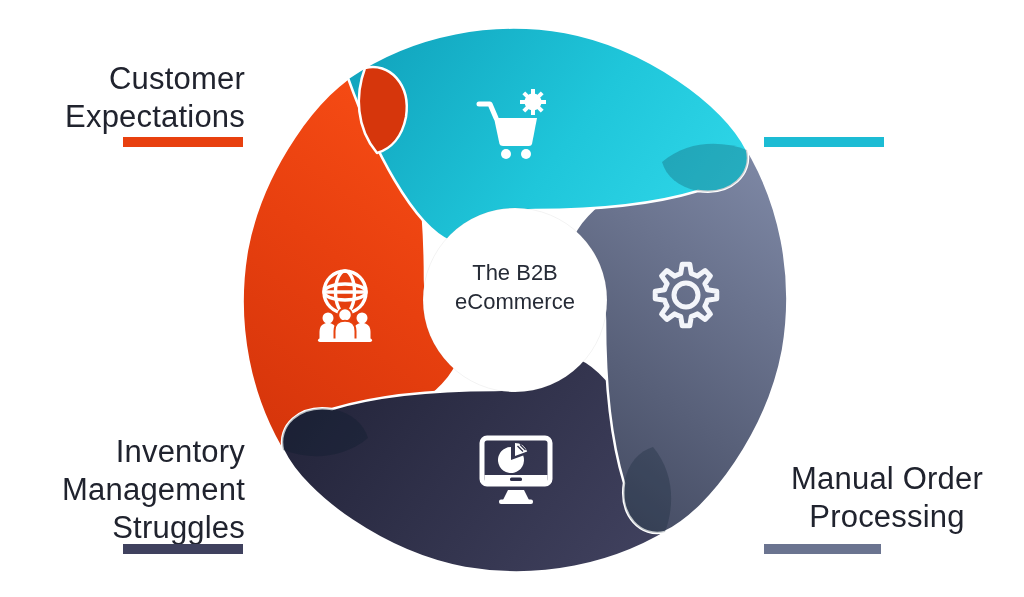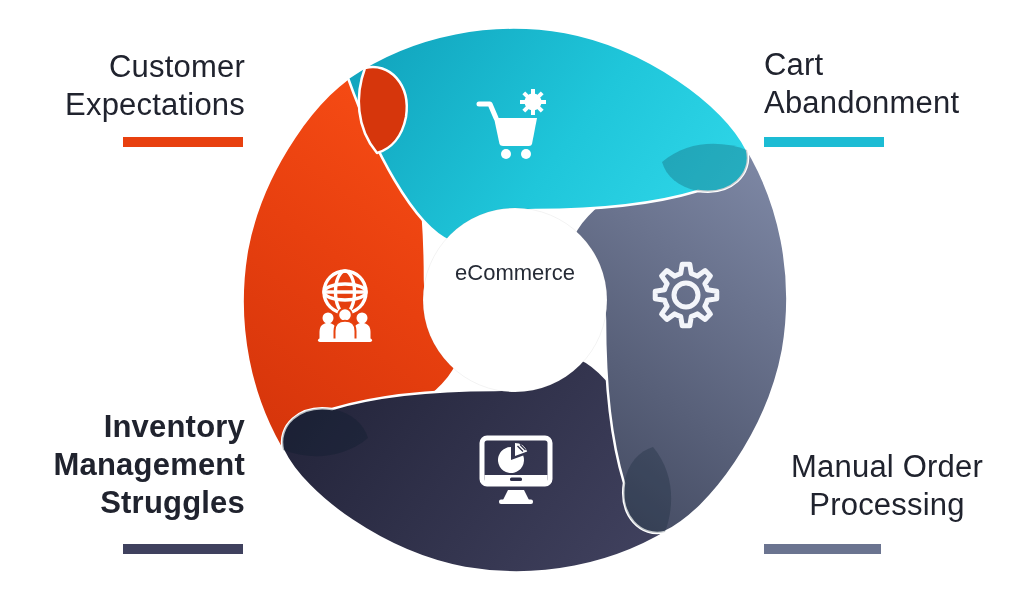--- a/index.html
+++ b/index.html
@@ -3,21 +3,21 @@
 <meta charset="utf-8">
 <style>
   html,body{margin:0;padding:0;background:#ffffff;}
   .stage{
     position:relative;width:1024px;height:597px;background:#ffffff;overflow:hidden;
     font-family:"Liberation Sans", sans-serif;
   }
   .pinwheel{position:absolute;left:235px;top:18px;width:560px;height:564px;}
   .seg-label{
     position:absolute;font-size:31px;line-height:38px;font-weight:500;
-    color:#20232e;white-space:pre-line;letter-spacing:0.2px;
+    color:#20232e;white-space:pre-line;letter-spacing:0.2px;margin-top:12px;
   }
   .seg-label.align-right{text-align:right;}
   .seg-bar{position:absolute;height:10px;}
   .bar-orange{background:#e8400f;}
   .bar-teal{background:#1cbcd4;}
   .bar-navy{background:#3f415e;}
   .bar-slate{background:#6b7490;}
   .center-label{
     position:absolute;left:420px;top:258px;width:190px;
     text-align:center;font-size:22px;line-height:29px;font-weight:500;color:#262b36;
@@ -111,33 +111,32 @@
       <path d="M -1,-12 L -1,-25 A 13 13 0 0 1 11.2,-16.45 Z"></path>
       <g stroke="#2e2f49" stroke-width="1.3">
         <line x1="1.5" y1="-22" x2="7" y2="-16.5"></line>
         <line x1="4" y1="-23.5" x2="9.5" y2="-18"></line>
         <line x1="6.5" y1="-24.5" x2="11" y2="-19.5"></line>
       </g>
     </g>
   </svg>
 
   <div class="center-label">
+    <span>The B2B</span>
     <span>eCommerce</span>
   </div>
 
   <div class="seg-label align-right" style="left:40px;top:48px;width:205px;">Customer
 Expectations</div>
   <div class="seg-bar bar-orange" style="left:123px;top:137px;width:120px;"></div>
 
-  <div class="seg-label" style="left:764px;top:46px;width:250px;">Cart
-Abandonment</div>
   <div class="seg-bar bar-teal" style="left:764px;top:137px;width:120px;"></div>
 
   <div class="seg-label" style="left:762px;top:448px;width:250px;text-align:center;">Manual Order
 Processing</div>
   <div class="seg-bar bar-slate" style="left:764px;top:544px;width:117px;"></div>
 
-  <div class="seg-label align-right" style="left:20px;top:408px;width:225px;font-weight:bold;">Inventory
+  <div class="seg-label align-right" style="left:20px;top:421px;width:225px;">Inventory
 Management
 Struggles</div>
   <div class="seg-bar bar-navy" style="left:123px;top:544px;width:120px;"></div>
 
 </div>
 
 </body></html>

